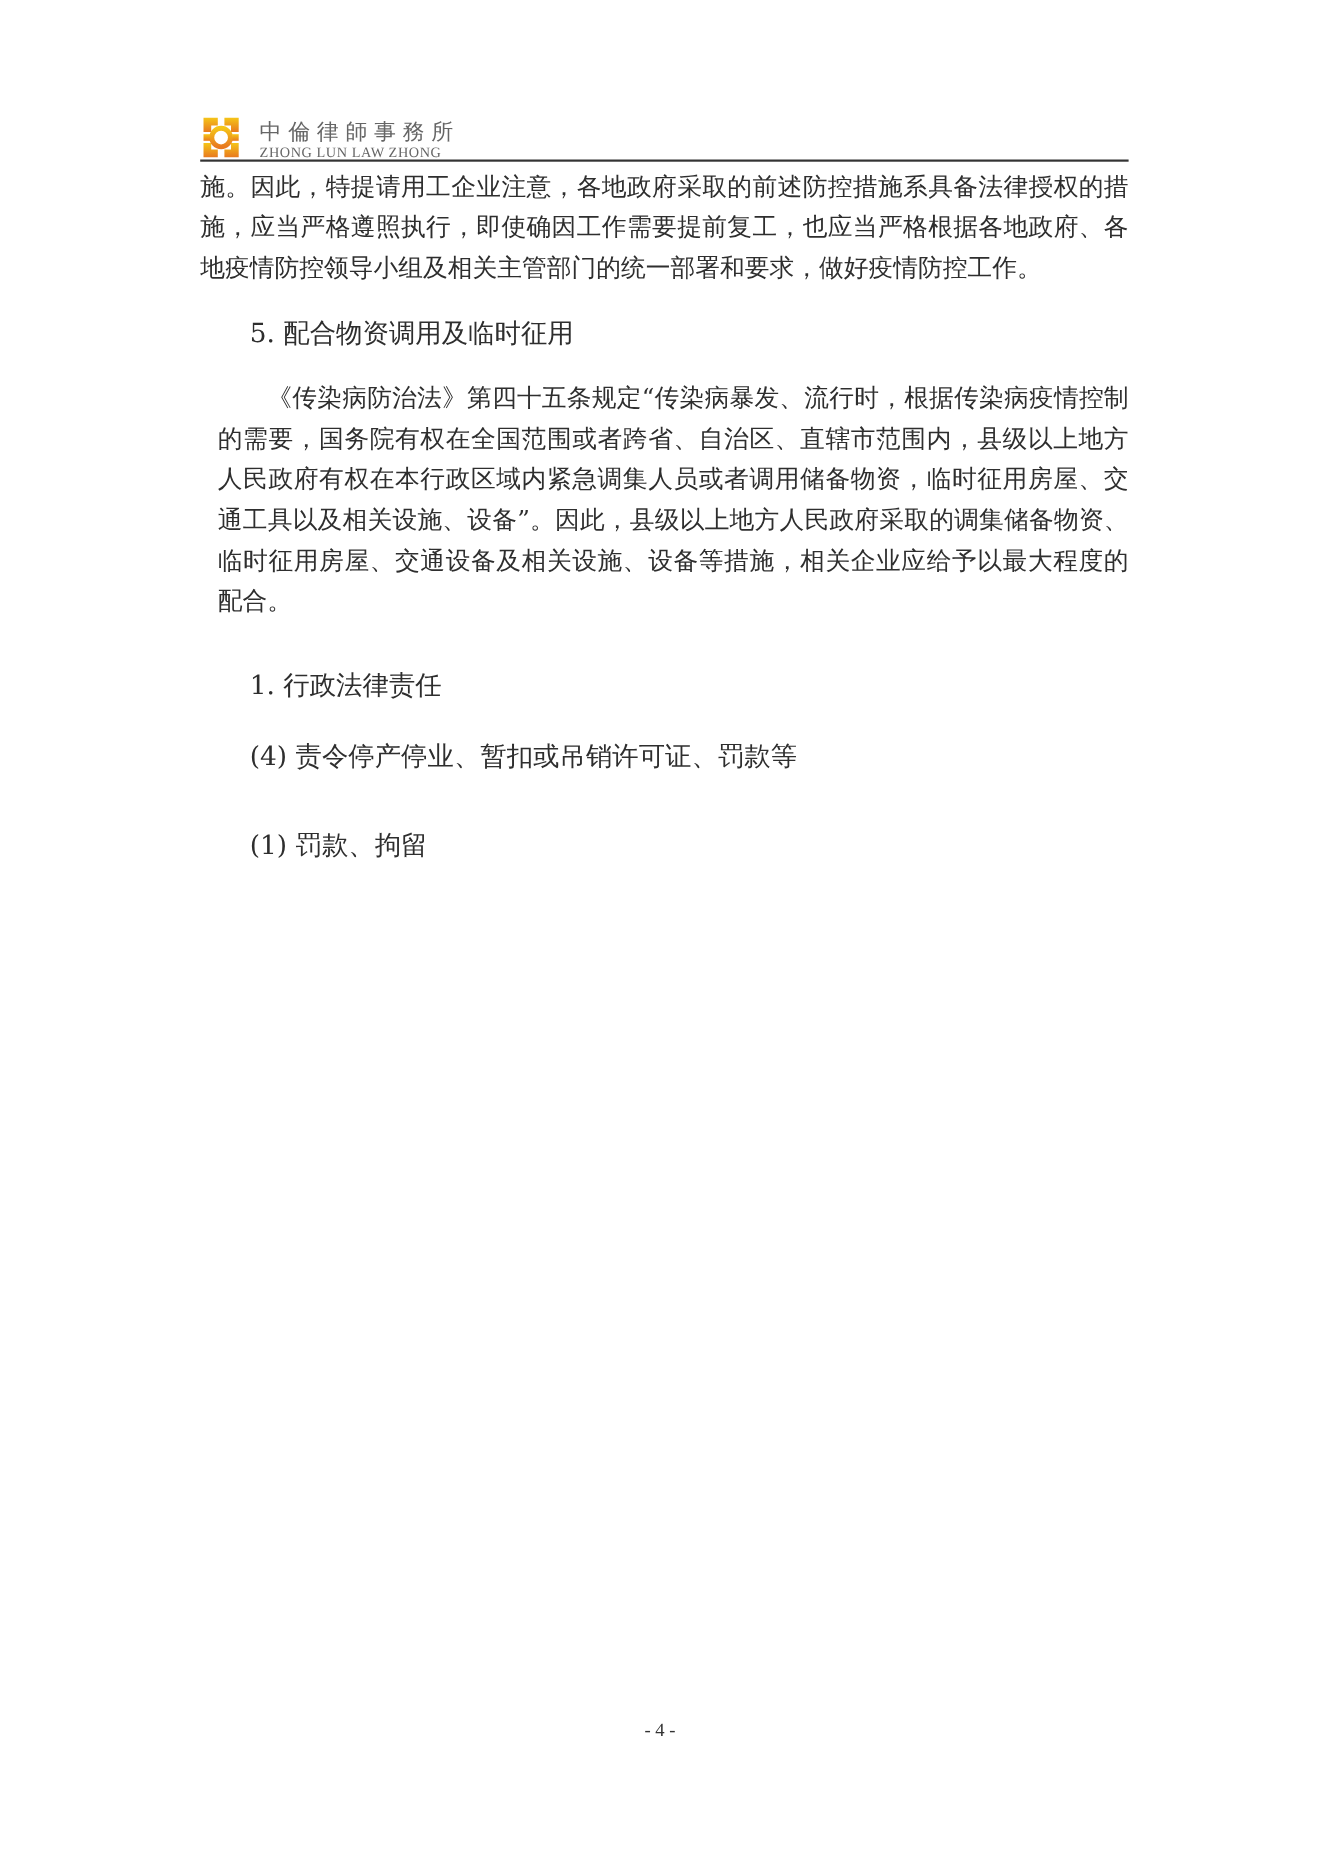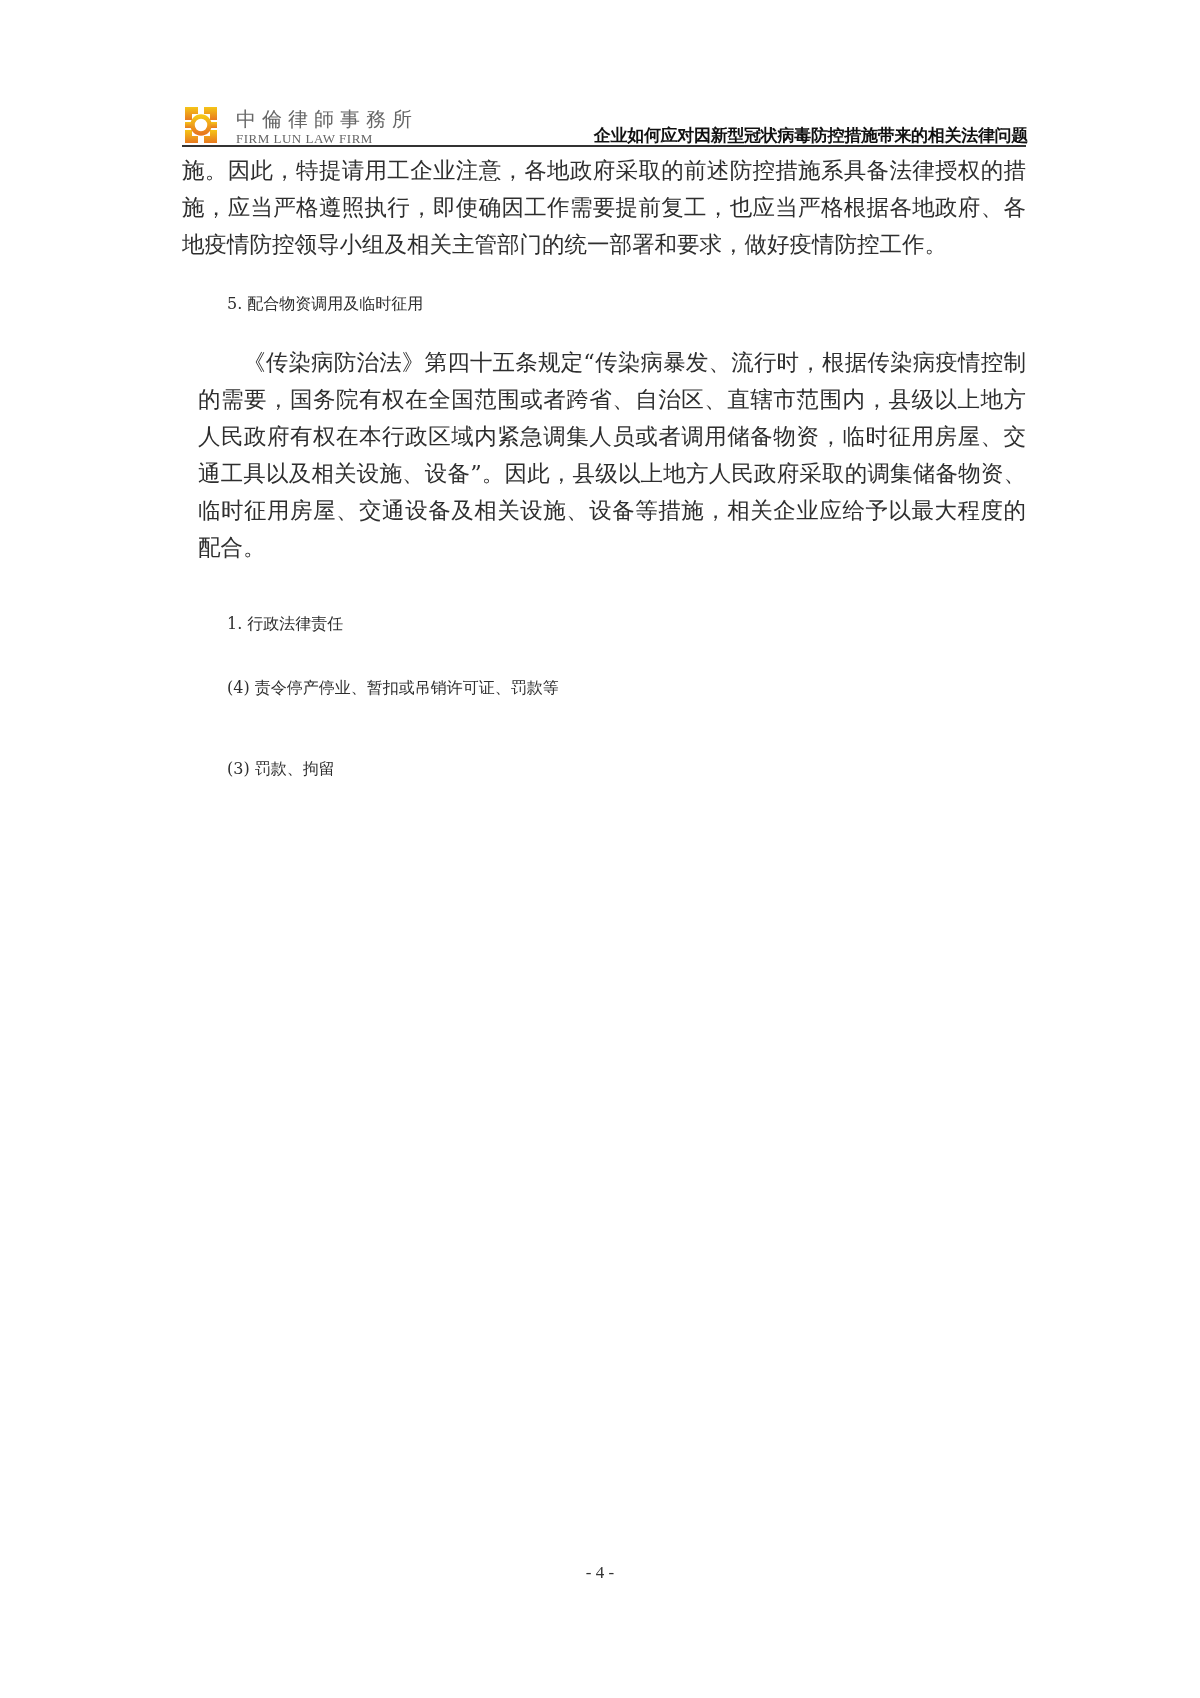--- a/index.html
+++ b/index.html
@@ -87,21 +87,21 @@
       margin: 0;
       font-size: 22.5px;
       line-height: 37px;
       text-align: justify;
       text-align-last: left;
       color: #2e2e2e;
     }
     .indent { text-indent: 45px; margin-left: 16px; }
     .heading {
       margin: 0;
-      font-size: 16px;
+      font-size: 24px;
       line-height: 47px;
       color: #2e2e2e;
       padding-left: 45px;
     }
     .heading.bold-part .strong {
       font-weight: bold;
       font-family: "DejaVu Sans", sans-serif;
       color: #111111;
     }
     .gap-sm { height: 17px; }
@@ -134,36 +134,35 @@
         <path d="M1 1 H14 V8 H8 V14 H1 Z" fill="url(#lg)"></path>
         <path d="M20 1 H33 V14 H26 V8 H20 Z" fill="url(#lg)"></path>
         <path d="M1 24 H8 V30 H14 V37 H1 Z" fill="url(#lg)"></path>
         <path d="M26 24 H33 V37 H20 V30 H26 Z" fill="url(#lg)"></path>
         <circle cx="17" cy="19" r="8.5" fill="none" stroke="url(#lg)" stroke-width="4.5"></circle>
         <rect x="1" y="16" width="6" height="6" fill="url(#lg)"></rect>
         <rect x="27" y="16" width="6" height="6" fill="url(#lg)"></rect>
       </svg>
     </div>
     <div class="firm-cn">中倫律師事務所</div>
-    <div class="firm-en">FIRM LUN LAW FIRM</div>
-    <div class="header-title">企业如何应对因新型冠状病毒防控措施带来的相关法律问题</div>
+    <div class="firm-en">ZHONG LUN LAW ZHONG</div>
   </div>
   <div class="header-rule"></div>
 
   <div class="body">
     <p class="para">施。因此，特提请用工企业注意，各地政府采取的前述防控措施系具备法律授权的措施，应当严格遵照执行，即使确因工作需要提前复工，也应当严格根据各地政府、各地疫情防控领导小组及相关主管部门的统一部署和要求，做好疫情防控工作。</p>
     <div class="gap-sm"></div>
     <p class="heading">5.  配合物资调用及临时征用</p>
     <div class="gap-sm"></div>
     <p class="para indent">《传染病防治法》第四十五条规定“传染病暴发、流行时，根据传染病疫情控制的需要，国务院有权在全国范围或者跨省、自治区、直辖市范围内，县级以上地方人民政府有权在本行政区域内紧急调集人员或者调用储备物资，临时征用房屋、交通工具以及相关设施、设备”。因此，县级以上地方人民政府采取的调集储备物资、临时征用房屋、交通设备及相关设施、设备等措施，相关企业应给予以最大程度的配合。</p>
     <div class="gap-sm"></div>
     <div class="gap-sm"></div>
     <p class="heading">1.  行政法律责任</p>
     <div class="gap-sm"></div>
     <p class="heading">(4) 责令停产停业、暂扣或吊销许可证、罚款等</p>
     <div class="gap-sm"></div>
     <div class="gap-sm"></div>
-    <p class="heading">(3) 罚款、拘留</p>
+    <p class="heading">(1) 罚款、拘留</p>
     <div class="gap-sm"></div>
   </div>
 
   <div class="page-number">- 4 -</div>
 </div>
 
 </body></html>

